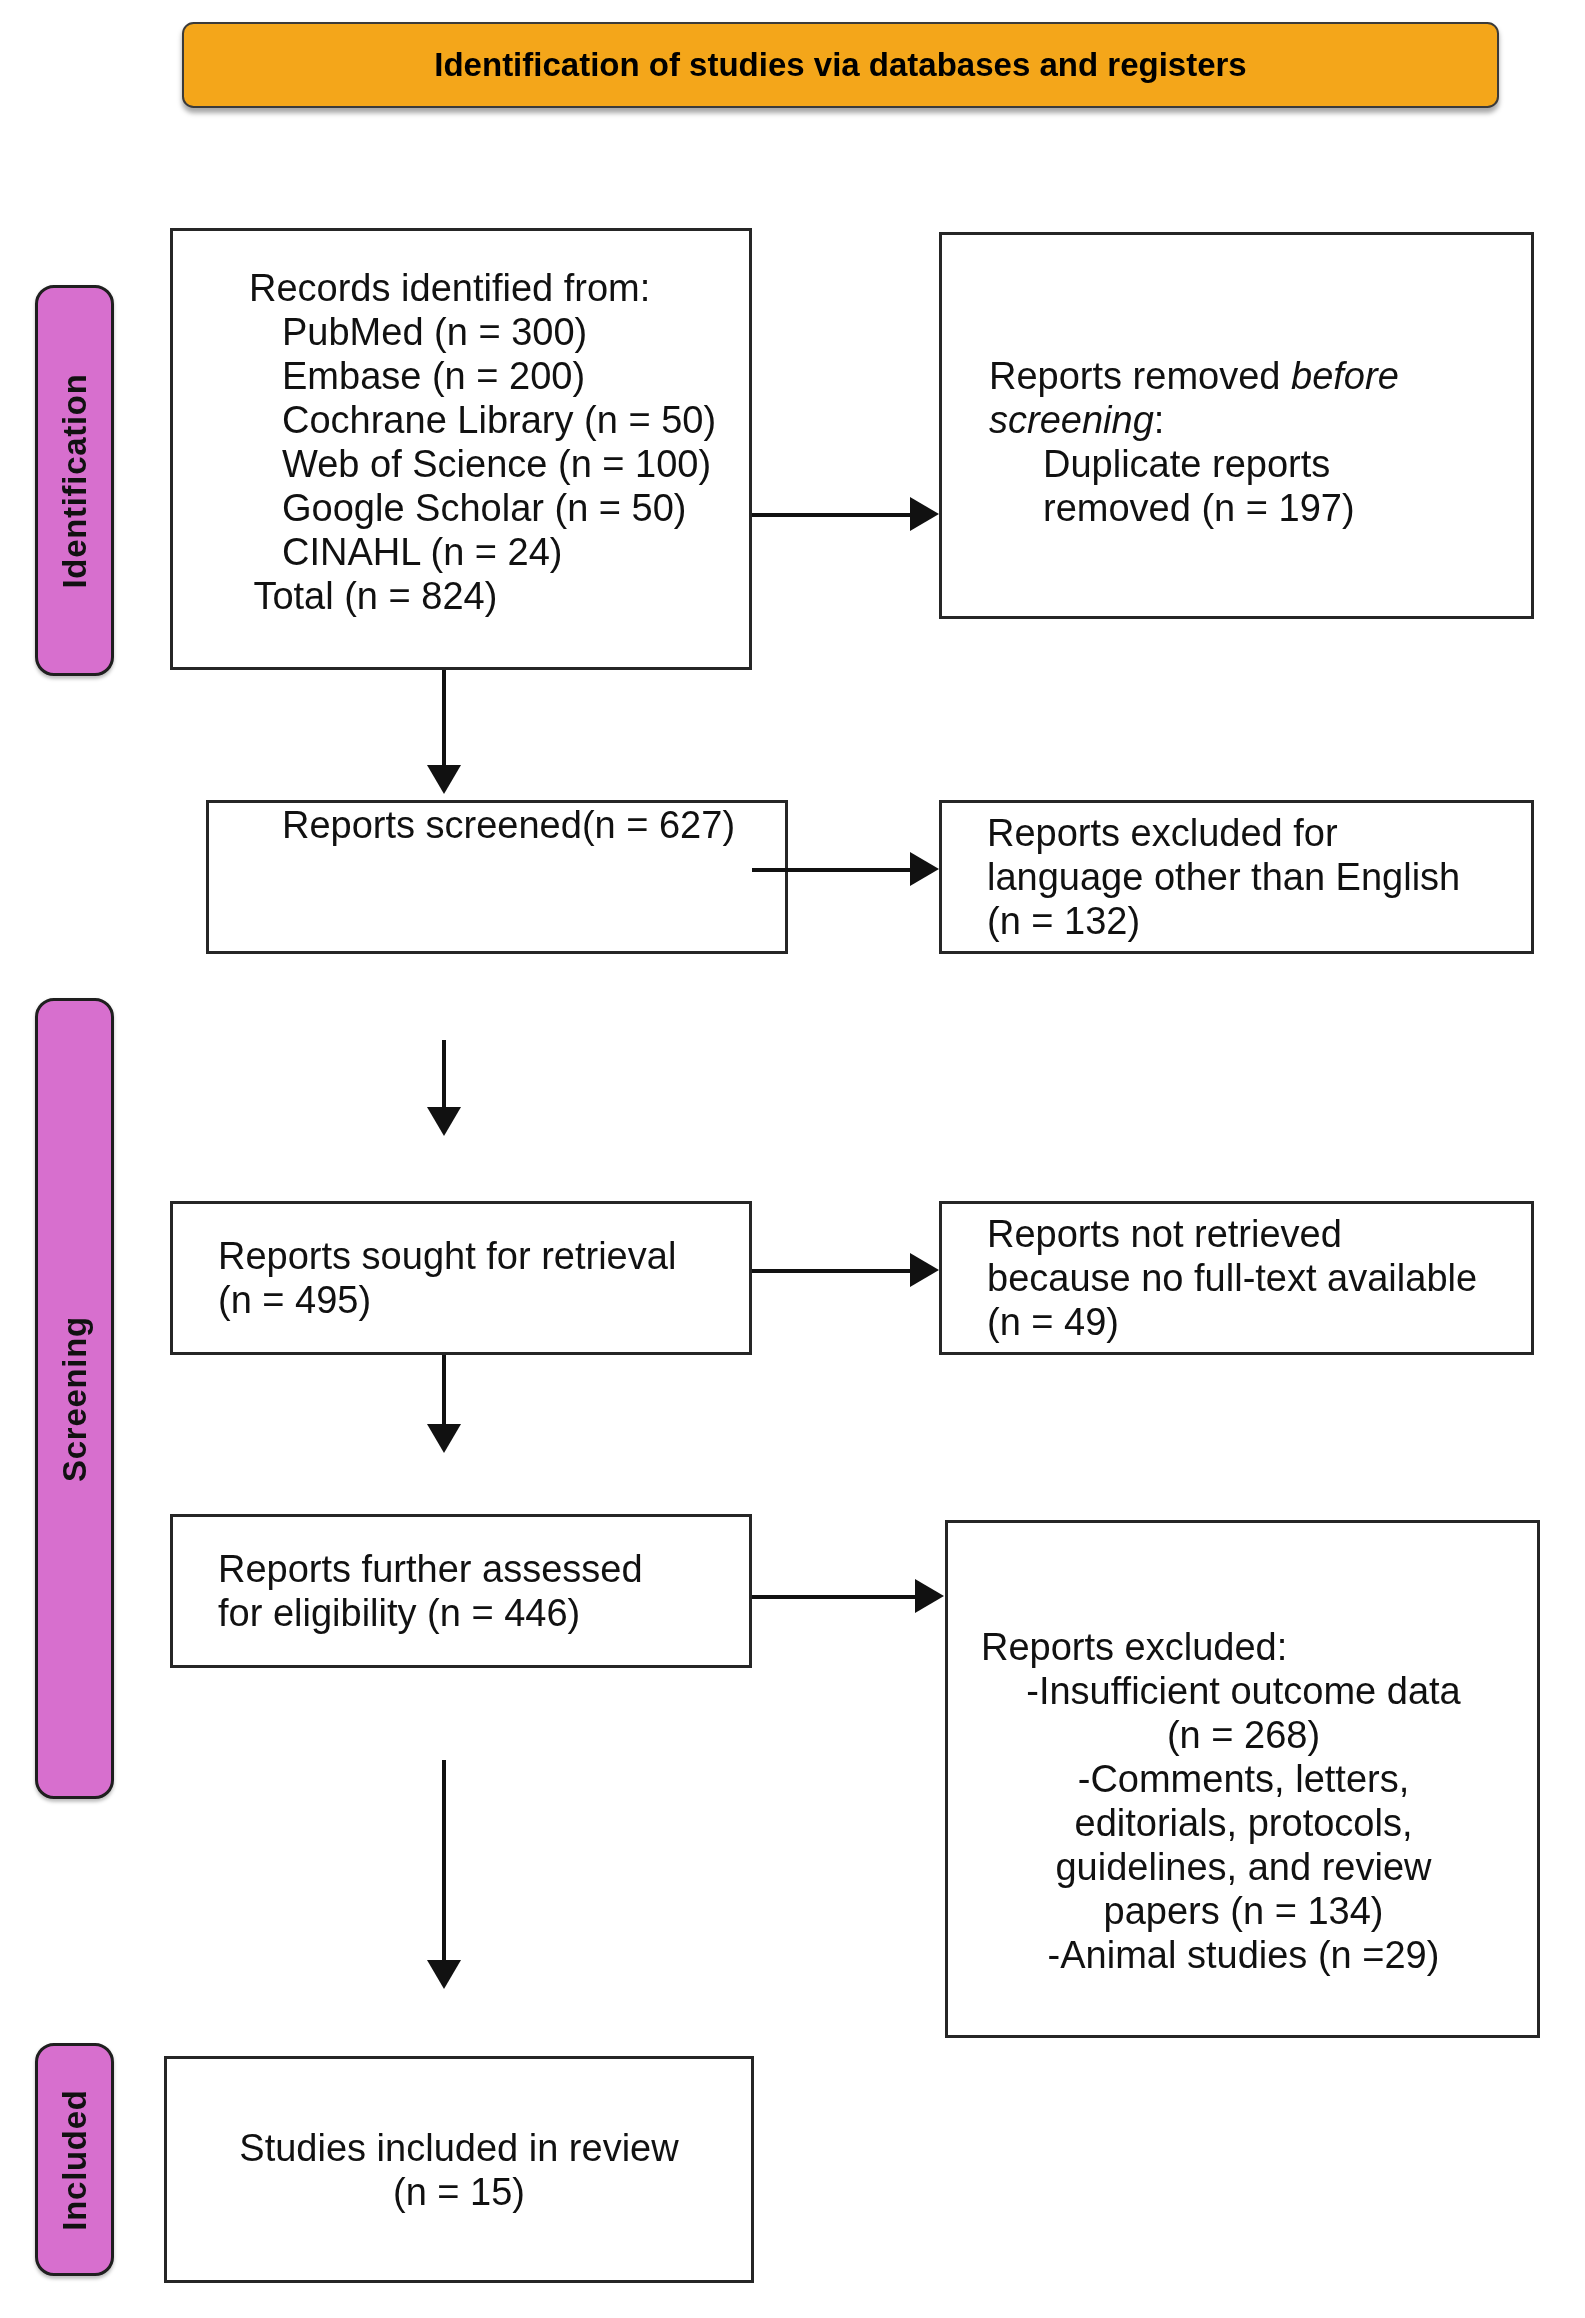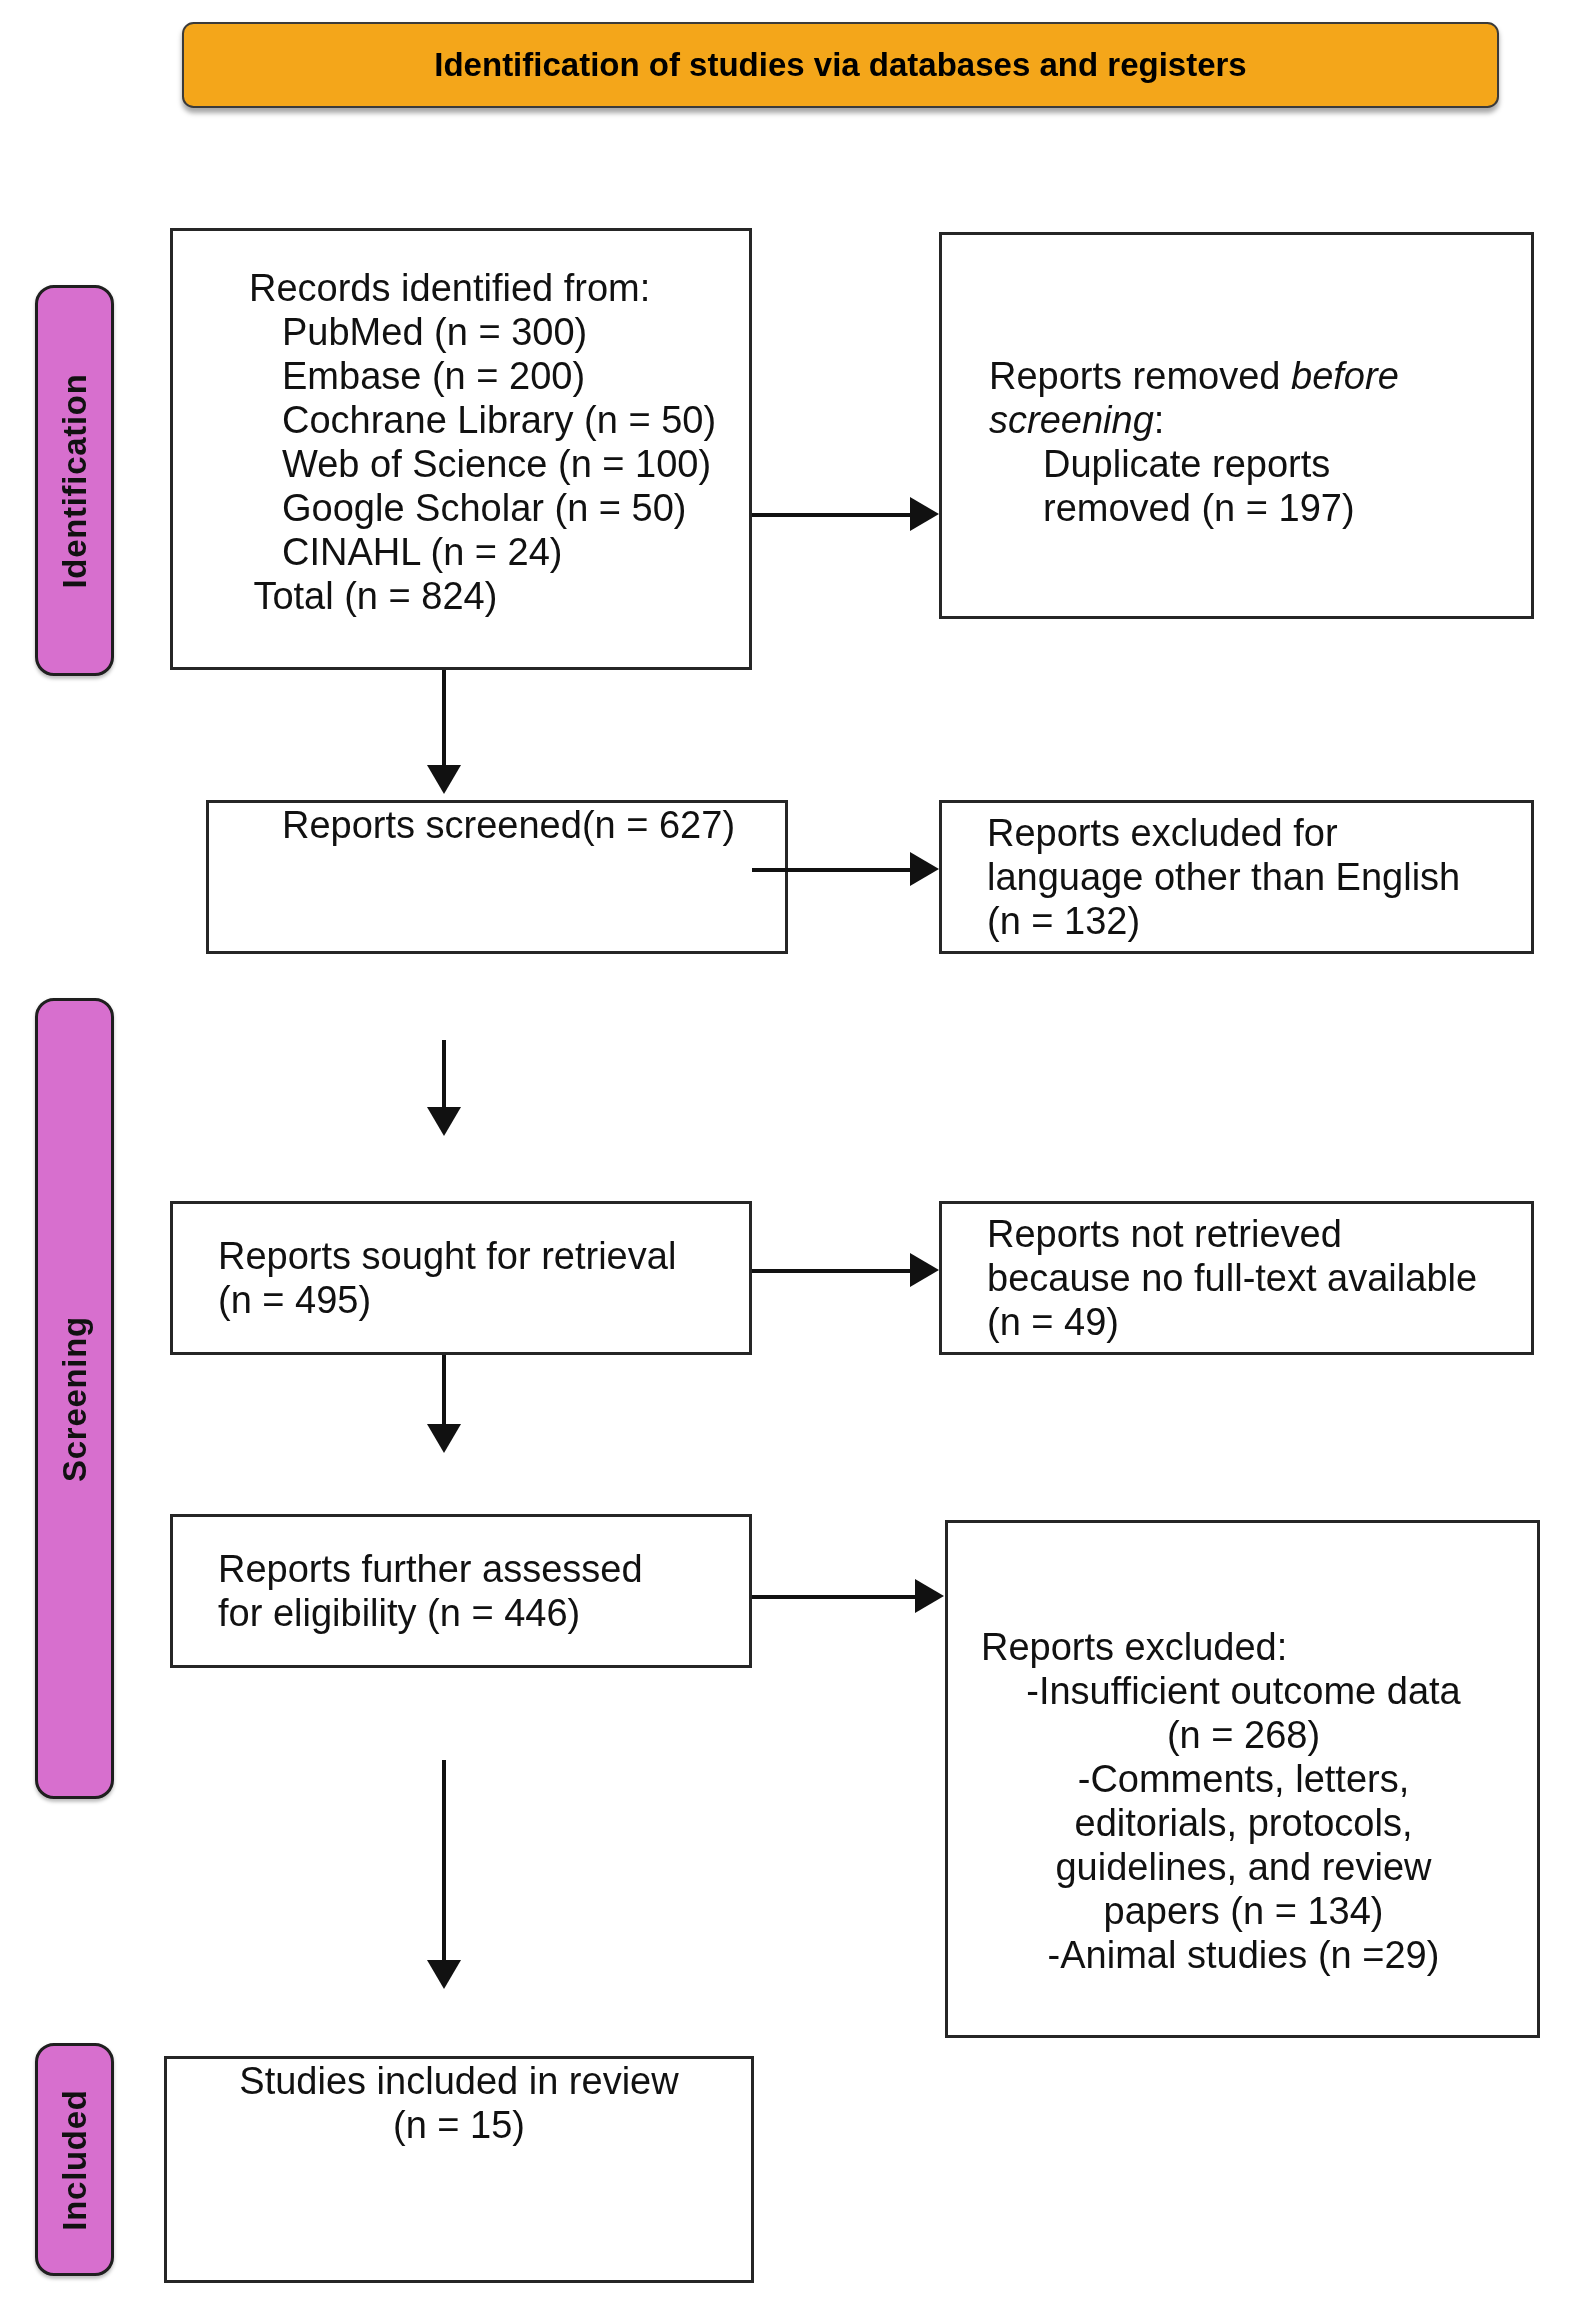--- a/index.html
+++ b/index.html
@@ -36,21 +36,21 @@
     box-sizing:border-box;font-size:38px;line-height:44px;color:#111;
   }
   #box-records{left:170px;top:228px;width:582px;height:442px;padding:35px 19px 0 76px;}
   #box-removed{left:939px;top:232px;width:595px;height:387px;padding:119px 57px 6px 47px;}
   #box-screened{left:170px;top:800px;width:582px;height:154px;display:flex;flex-direction:row;justify-content:center;padding:0 22px 0 45px;margin-left:36px;}
   #box-lang{left:939px;top:800px;width:595px;height:154px;display:flex;flex-direction:column;justify-content:center;padding:0 63px 0 45px;}
   #box-sought{left:170px;top:1201px;width:582px;height:154px;display:flex;flex-direction:column;justify-content:center;padding:0 22px 0 45px;}
   #box-notretrieved{left:939px;top:1201px;width:595px;height:154px;display:flex;flex-direction:column;justify-content:center;padding:0 41px 0 45px;}
   #box-assessed{left:170px;top:1514px;width:582px;height:154px;display:flex;flex-direction:column;justify-content:center;padding:0 102px 0 45px;}
   #box-excluded{left:945px;top:1520px;width:595px;height:518px;padding:102px 66px 0 33px;}
-  #box-included{left:164px;top:2056px;width:590px;height:227px;display:flex;flex-direction:column;align-items:center;text-align:center;}
+  #box-included{left:164px;top:2056px;width:590px;height:227px;display:flex;flex-direction:column;justify-content:center;align-items:center;text-align:center;}
   .indent1{padding-left:33px;}
   .indent-total{padding-left:4.4px;}
   .indent2{padding-left:54px;}
   .reason{padding-left:35px;text-align:center;}
   .em{font-style:italic;}
   
   .hline{position:absolute;height:3.6px;background:#111;}
   .vline{position:absolute;width:3.6px;background:#111;}
   .head-right{position:absolute;width:0;height:0;
     border-top:17.4px solid transparent;border-bottom:17.4px solid transparent;

